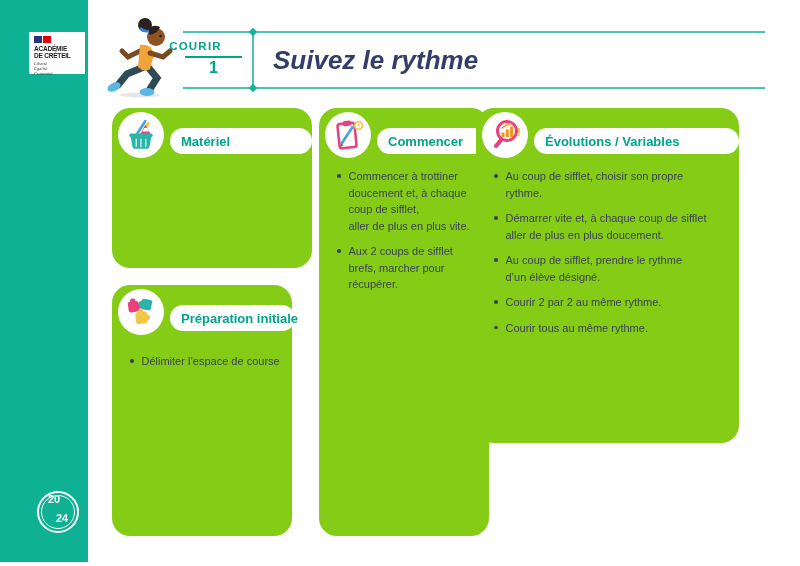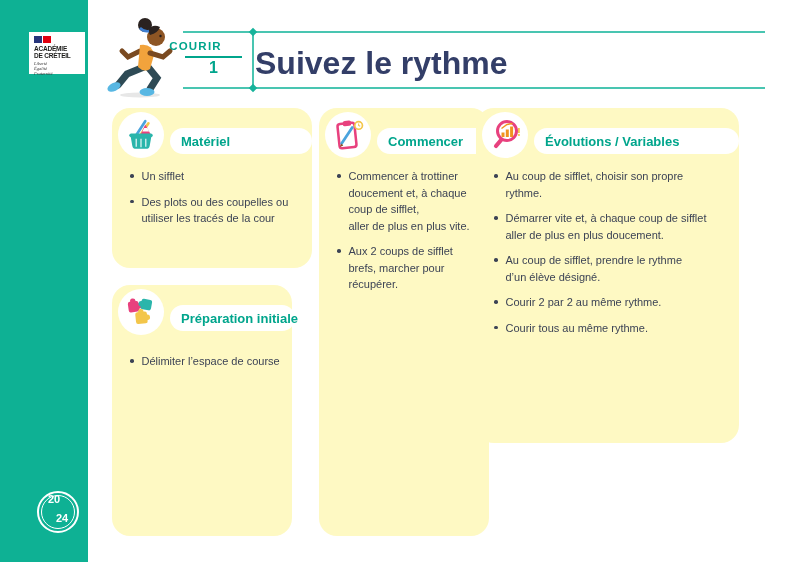--- a/index.html
+++ b/index.html
@@ -29,24 +29,24 @@
   
   .runner{position:absolute;left:100px;top:15px;}
   .hline{position:absolute;height:2px;background:#49c5b1;}
   .vline{position:absolute;width:2px;background:#49c5b1;}
   .diamond{position:absolute;width:6px;height:6px;background:#17b39b;transform:rotate(45deg);}
   .courir{position:absolute;left:167px;top:40px;width:57px;text-align:center;
           font-size:11.5px;font-weight:bold;letter-spacing:1.2px;color:#00a58c;}
   .courir-line{position:absolute;left:185px;top:56px;width:57px;height:2px;background:#00a58c;}
   .num{position:absolute;left:185px;top:59px;width:57px;text-align:center;
        font-size:16px;font-weight:bold;color:#00a58c;}
-  .title{position:absolute;left:255px;top:45px;font-size:32px;font-weight:bold;color:#333e68;}
-
-  
-  .card{position:absolute;background:#fef9c3;border-radius:18px;text-decoration:underline;}
+  .title{position:absolute;left:273px;top:45px;font-size:26px;font-weight:bold;color:#333e68;font-style:italic;}
+
+  
+  .card{position:absolute;background:#84cc16;border-radius:18px;text-decoration:underline;}
   .card-materiel{left:112px;top:108px;width:200px;height:160px;}
   .card-prep{left:112px;top:285px;width:180px;height:251px;}
   .card-consignes{left:319px;top:108px;width:170px;height:428px;}
   .card-evol{left:476px;top:108px;width:263px;height:335px;}
 
   .icon-circle{position:absolute;left:6px;top:4px;width:46px;height:46px;background:#fff;
                border-radius:50%;display:flex;align-items:center;justify-content:center;}
   .pill{position:absolute;left:58px;top:20px;right:0;height:26px;background:#fff;
         border-radius:13px;display:flex;align-items:center;padding-left:11px;box-sizing:border-box;}
   .card-prep .pill{right:-3px;}
@@ -126,31 +126,20 @@
         <path d="M22 9.5 L23.7 12.8 L17.2 12.8 L19 9.5 Z" fill="#fff"></path>
         <path d="M6 16 L26 16 L24.2 26 Q23.7 29 20.5 29 L11.5 29 Q8.3 29 7.8 26 Z" fill="#2ab5ab"></path>
         <rect x="5" y="14.5" width="22" height="3.5" rx="1.75" fill="#2ab5ab"></rect>
         <line x1="11.5" y1="19.5" x2="11.5" y2="27" stroke="#fff" stroke-width="1.2" opacity="0.85"></line>
         <line x1="16" y1="19.5" x2="16" y2="27.5" stroke="#fff" stroke-width="1.2" opacity="0.85"></line>
         <line x1="20.5" y1="19.5" x2="20.5" y2="27" stroke="#fff" stroke-width="1.2" opacity="0.85"></line>
       </svg>
     </div>
     <div class="pill">
       <span>Matériel</span>
-    </div>
-    <div class="card-list">
-      <div class="bullet">
-        <span class="dot"></span>
-        <span class="bullet-text">Un sifflet</span>
-      </div>
-      <div class="bullet">
-        <span class="dot"></span>
-        <span class="bullet-text">Des plots ou des coupelles ou
-utiliser les tracés de la cour</span>
-      </div>
     </div>
   </div>
 
   <div class="card card-prep">
     <div class="icon-circle">
       <svg width="34" height="34" viewBox="0 0 32 32">
         <g transform="rotate(-8 9 11)">
           <rect x="4" y="6" width="10" height="10" rx="2" fill="#e8417e"></rect>
           <circle cx="14" cy="11" r="2.6" fill="#e8417e"></circle>
           <circle cx="9" cy="5.8" r="2.6" fill="#e8417e"></circle>

